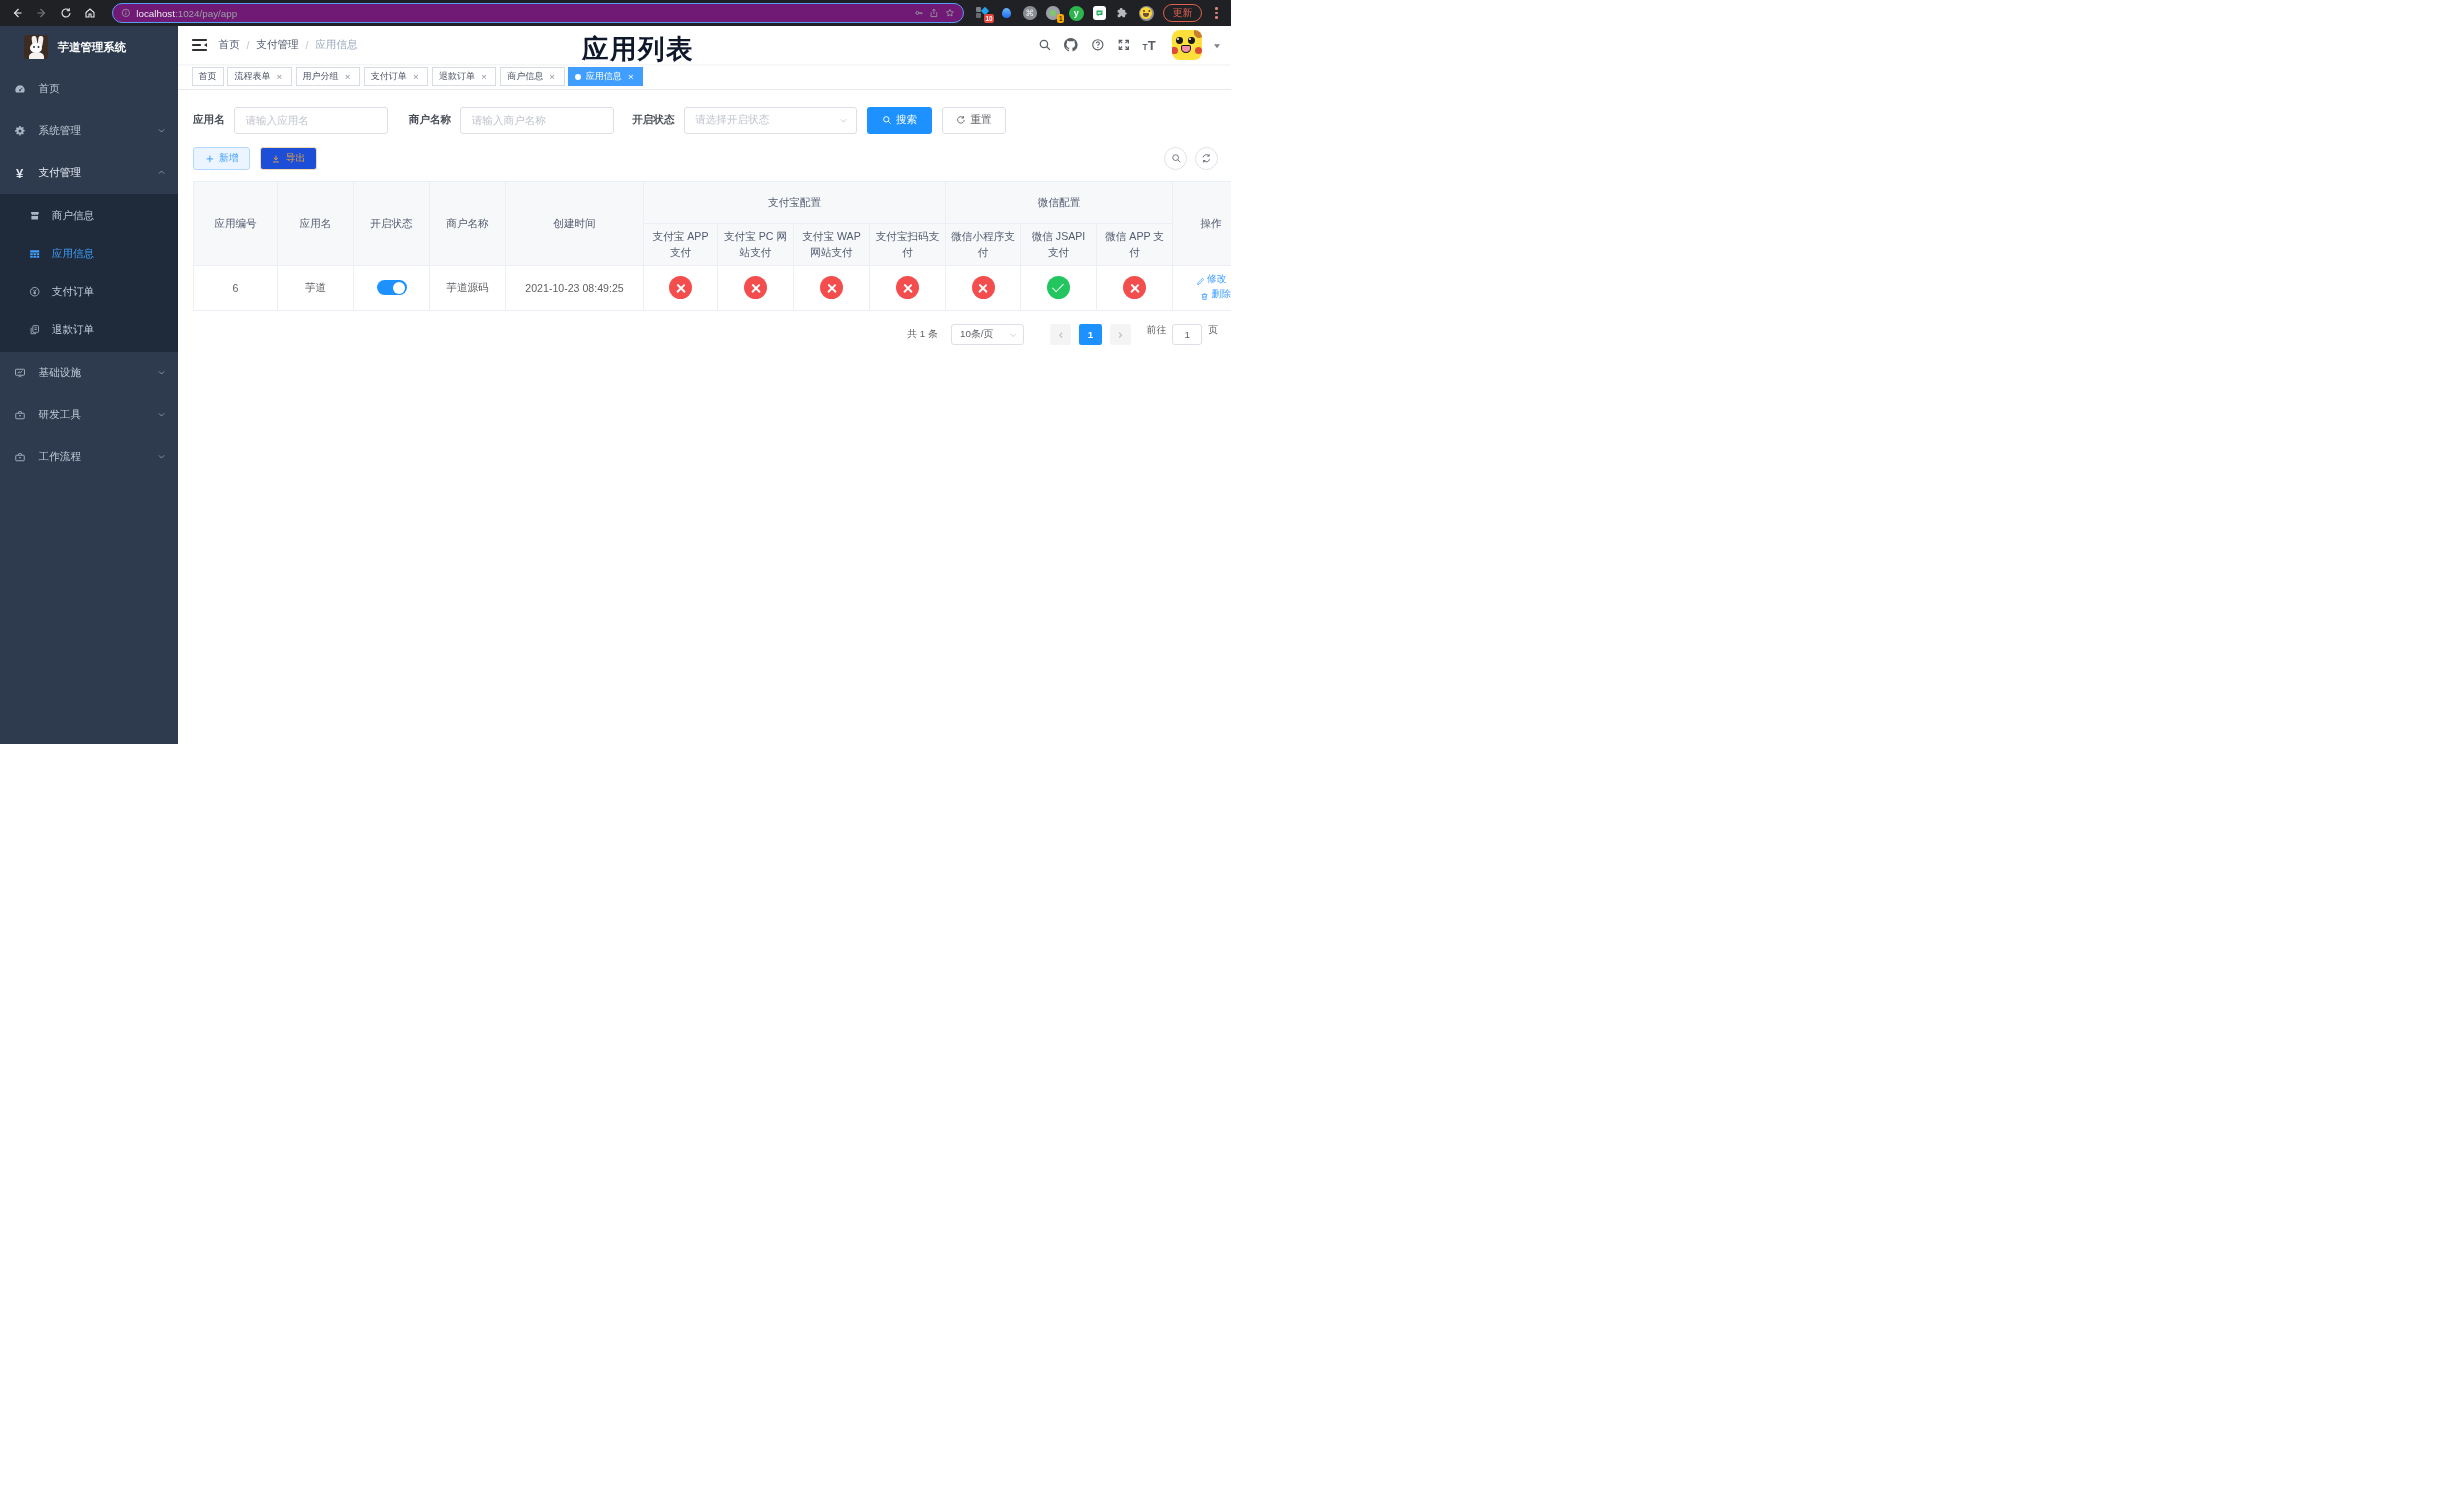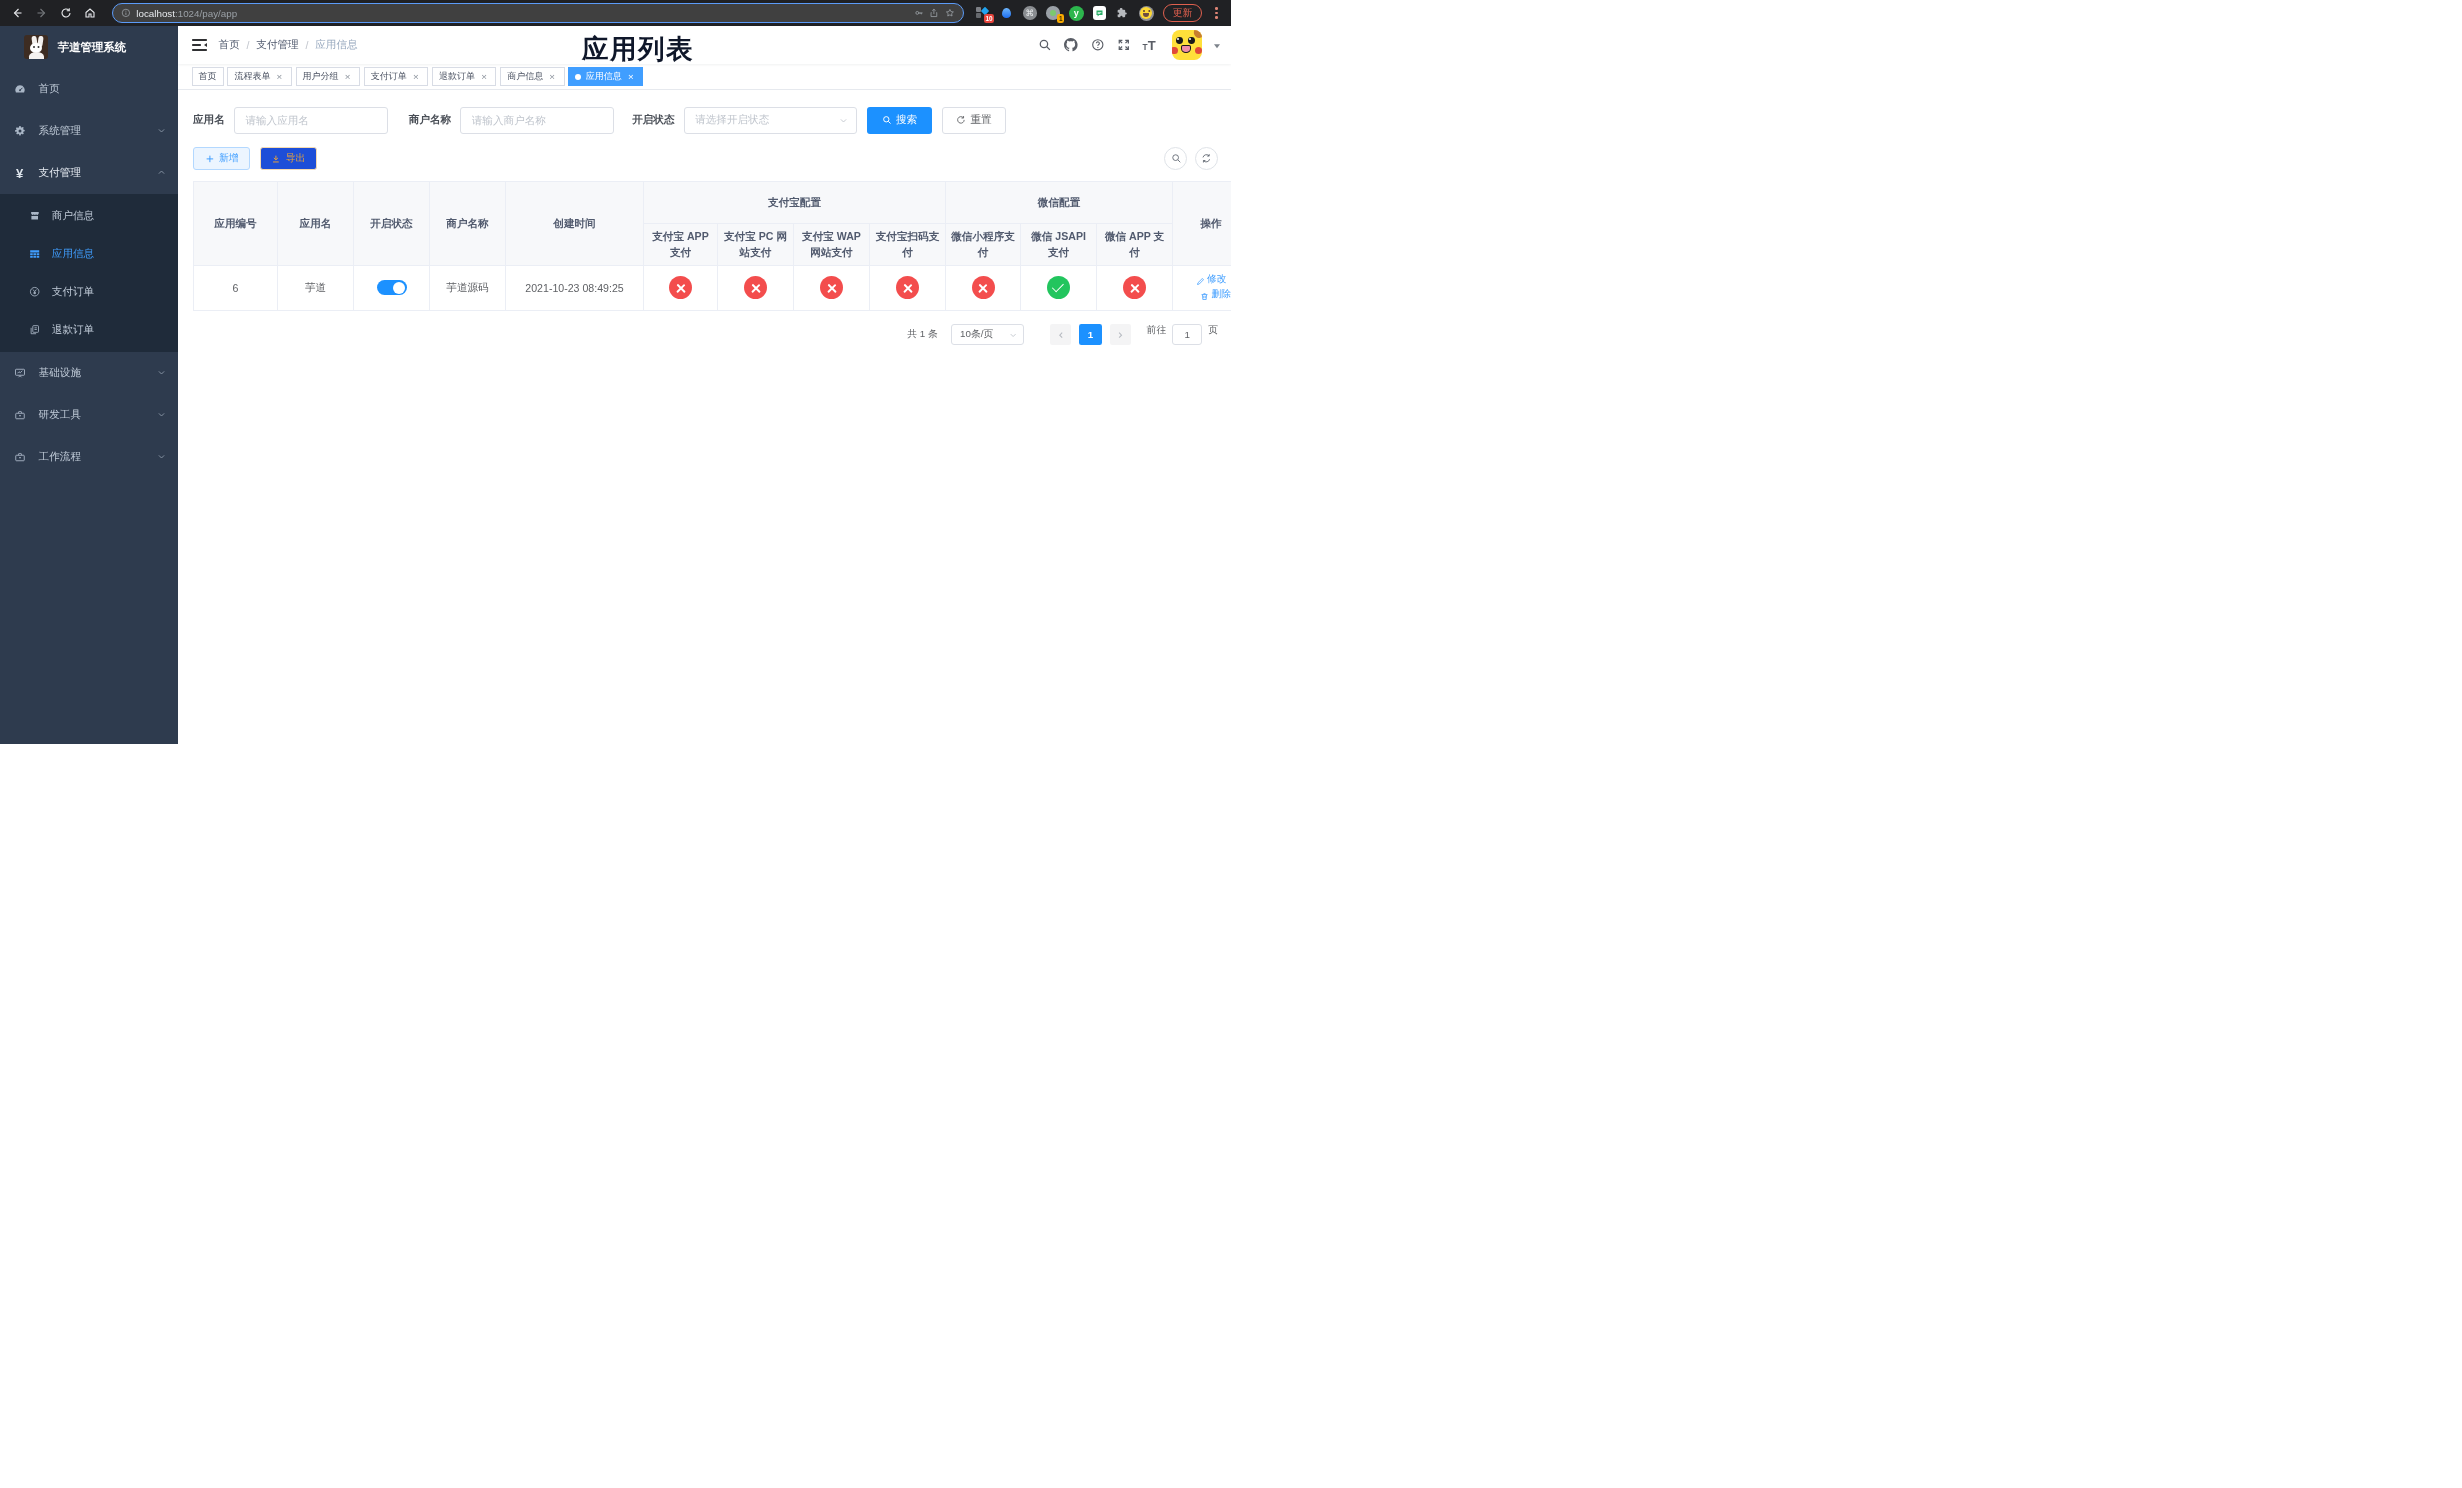--- a/index.html
+++ b/index.html
@@ -3,21 +3,21 @@
 <meta charset="utf-8">
 <style>
   * { margin:0; padding:0; box-sizing:border-box; }
   html,body { width:1231px; height:744px; overflow:hidden; font-family:"Liberation Sans","DejaVu Sans",sans-serif; background:#fff; }
 
   
   .browser-bar { height:26px; background:#202124; display:flex; align-items:center; padding:0 7.6px; gap:4.5px; }
   .bnav { width:19.7px; height:19.7px; display:flex; align-items:center; justify-content:center; color:#e8eaed; border-radius:50%; flex:0 0 auto; }
   .bnav.dim { color:#74777b; }
   .bnav svg { width:12px; height:12px; }
-  .url-pill { flex:1; height:19.7px; margin:0 7.6px; background:#404040; border:1.5px solid #5b9bf8; border-radius:10.6px; display:flex; align-items:center; padding:0 7.6px; gap:6px; min-width:0; }
+  .url-pill { flex:1; height:19.7px; margin:0 7.6px; background:#701a75; border:1.5px solid #5b9bf8; border-radius:10.6px; display:flex; align-items:center; padding:0 7.6px; gap:6px; min-width:0; }
   .url-pill svg { width:9.8px; height:9.8px; color:#9aa0a6; flex:0 0 auto; }
   .url-text { font-size:9.8px; color:#e8eaed; white-space:nowrap; overflow:hidden; flex:1; }
   .url-text .rest { color:#9aa0a6; }
   .ext-row { display:flex; align-items:center; gap:8.3px; margin-right:4.5px; }
   .ext { position:relative; width:15px; height:15px; display:flex; align-items:center; justify-content:center; flex:0 0 auto; }
   .badge { position:absolute; bottom:-2.3px; right:-3.8px; background:#e8453c; color:#fff; font-size:6.4px; font-weight:bold; border-radius:2.3px; padding:0.8px 1.9px; line-height:1.1; }
   .badge.orange { background:#f9ab00; color:#3c2f00; }
   .ext-duckly .sq { position:absolute; width:4.5px; height:4.5px; border-radius:1.1px; background:#7d8086; left:0.8px; }
   .ext-duckly .sq.t { top:1.5px; } .ext-duckly .sq.b { top:7.6px; background:#66696e; }
   .ext-duckly .dia { position:absolute; width:6px; height:6px; background:#1fa3f0; transform:rotate(45deg); left:6.8px; top:2.3px; border-radius:0.8px; }
@@ -117,21 +117,21 @@
   .btn-sm { height:23px; padding:0 10.6px; font-size:9.8px; border-radius:3px; }
   .btn-plain-primary { background:#ecf5ff; border:0.8px solid #b3d8ff; color:#409eff; }
   .btn-plain-warning { background:#1d4ed8; border:0.8px solid #f5dab1; color:#e6a23c; margin-left:9.8px; }
   .mini-circles { margin-left:auto; display:flex; gap:7.6px; }
   .cbtn { width:23px; height:23px; border-radius:50%; border:0.8px solid #dfe3e8; background:#fff; color:#5f6670; display:flex; align-items:center; justify-content:center; cursor:pointer; }
   .cbtn svg { width:10.6px; height:10.6px; }
 
   
   table { border-collapse:collapse; table-layout:fixed; width:1054px; margin-top:10.6px; font-size:10.6px; }
   th,td { border:0.8px solid #ebeef5; text-align:center; vertical-align:middle; word-break:break-word; }
-  thead th { background:#f7f8fa; color:#515a6e; font-weight:bold; height:42px; line-height:16.7px; padding:3px 4.5px; }
+  thead th { background:#f7f8fa; color:#515a6e; font-weight:normal; height:42px; line-height:16.7px; padding:3px 4.5px; }
   tbody td { height:45px; color:#606266; background:#fff; padding:3px 4.5px; }
   .toggle { width:30px; height:15px; border-radius:7.6px; background:#c9ccd4; position:relative; display:inline-block; vertical-align:middle; cursor:pointer; }
   .toggle.on { background:#1c91ff; }
   .toggle .knob { position:absolute; width:12px; height:12px; border-radius:50%; background:#fff; top:1.5px; left:1.5px; transition:left .1s; }
   .toggle.on .knob { left:16.7px; }
   .status-circle { width:23px; height:23px; border-radius:50%; display:inline-flex; align-items:center; justify-content:center; position:relative; vertical-align:middle; }
   .status-circle.no { background:#f34d4d; }
   .status-circle.ok { background:#22c55e; }
   .status-circle.no:before,.status-circle.no:after { content:""; position:absolute; width:1.9px; height:10.6px; background:#fff; border-radius:0.8px; }
   .status-circle.no:before { transform:rotate(45deg); }

